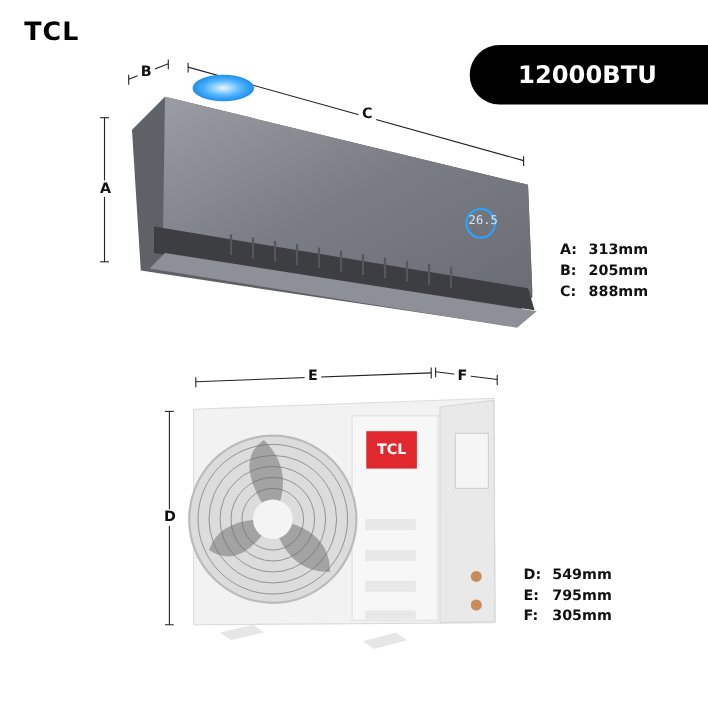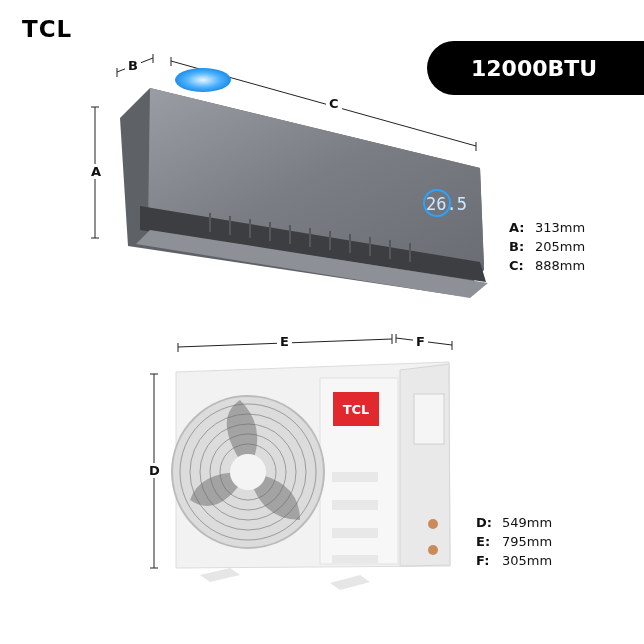--- a/index.html
+++ b/index.html
@@ -4,24 +4,24 @@
 <style>
   html,body{margin:0;padding:0;background:#fff;}
   body{width:644px;height:644px;position:relative;overflow:hidden;font-family:"Liberation Sans","DejaVu Sans",sans-serif;color:#111;}
   .abs{position:absolute;}
   .brand{left:22px;top:16px;font-weight:900;font-size:23px;letter-spacing:1px;color:#000;font-family:"DejaVu Sans",sans-serif;}
   .badge{left:427px;top:41px;width:230px;height:54px;background:#000;border-radius:27px 0 0 27px;color:#fff;font-weight:700;font-size:22px;font-family:"DejaVu Sans",sans-serif;display:flex;align-items:center;padding-left:44px;box-sizing:border-box;}
   .dimlabel{font-weight:700;font-size:13px;font-family:"DejaVu Sans",sans-serif;color:#111;background:#fff;padding:0 3px;}
   .specs{font-size:13px;line-height:19px;color:#111;}
   .specs .row{display:flex;gap:6px;}
   .specs .k{font-weight:700;width:20px;font-family:"DejaVu Sans",sans-serif;}
-  .specs .v{font-family:"DejaVu Sans",sans-serif;font-weight:400;}
+  .specs .v{font-family:"DejaVu Sans",sans-serif;font-weight:700;}
   svg{position:absolute;left:0;top:0;}
   .logo-red{left:333px;top:392px;width:46px;height:34px;background:#e0282e;color:#fff;font-weight:900;font-size:13px;display:flex;align-items:center;justify-content:center;font-family:"DejaVu Sans",sans-serif;}
-  .display-text{left:426px;top:194px;color:#cfe8ff;font-size:17px;font-family:"DejaVu Sans Mono",monospace;}
+  .display-text{left:426px;top:194px;color:#cfe8ff;font-size:11px;font-family:"DejaVu Sans Mono",monospace;}
 </style>
 </head>
 <body>
 
 <div class="abs brand">TCL</div>
 <div class="abs badge">
     <span>12000BTU</span>
   </div>
 
 <svg width="644" height="644" viewBox="0 0 644 644">

